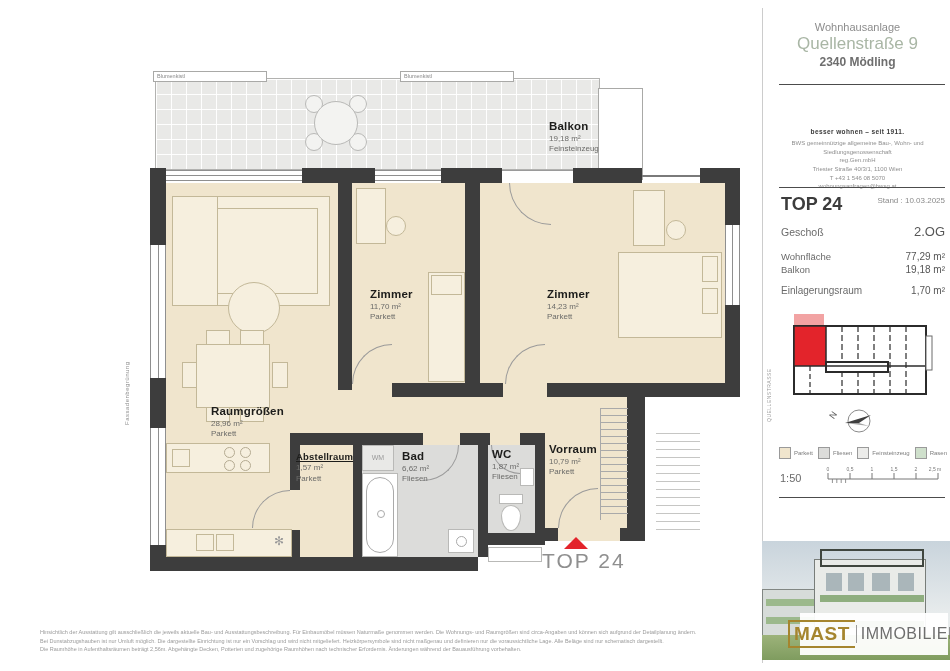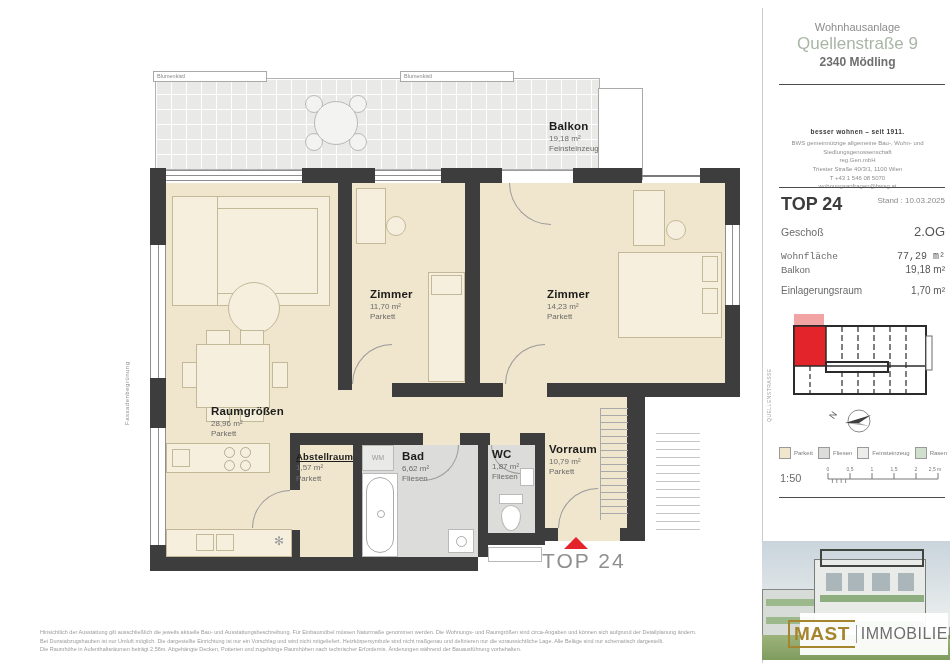--- a/index.html
+++ b/index.html
@@ -243,21 +243,21 @@
 
   <div class="divider" style="top:187px;"></div>
 
   <div style="position:absolute;left:781px;top:194px;font-size:18px;font-weight:bold;color:#3c3c3c;">TOP 24</div>
   <div style="position:absolute;left:857px;top:184px;width:88px;text-align:right;font-size:8px;color:#8a8a8a;margin-top:12px;">Stand : 10.03.2025</div>
 
   <div class="row" style="top:224px;">
     <span class="lab">Geschoß</span>
     <span class="val" style="font-size:13px;">2.OG</span>
   </div>
-  <div class="row" style="top:251px;font-family:Liberation Mono, monospace;">
+  <div class="row" style="top:251px;">
     <span class="lab" style="font-size:9.5px;">Wohnfläche</span>
     <span class="val" style="font-size:10px;">77,29 m²</span>
   </div>
   <div class="row" style="top:264px;">
     <span class="lab" style="font-size:9.5px;">Balkon</span>
     <span class="val" style="font-size:10px;">19,18 m²</span>
   </div>
   <div class="row" style="top:285px;">
     <span class="lab" style="font-size:10px;">Einlagerungsraum</span>
     <span class="val" style="font-size:10px;">1,70 m²</span>

